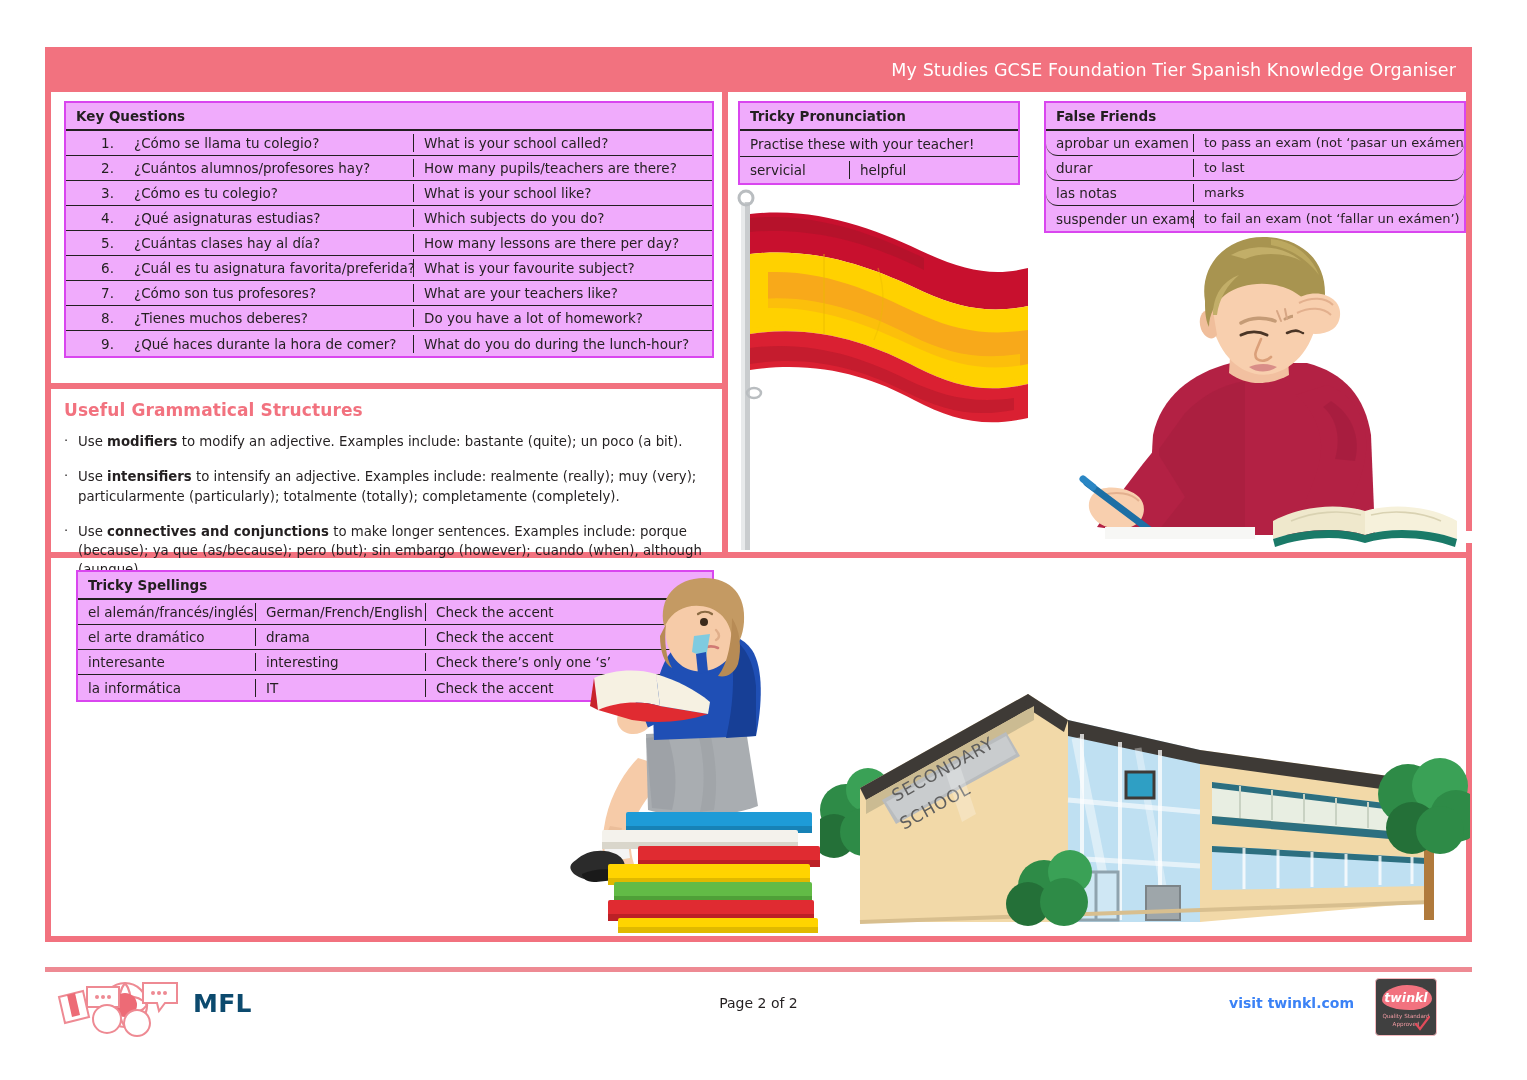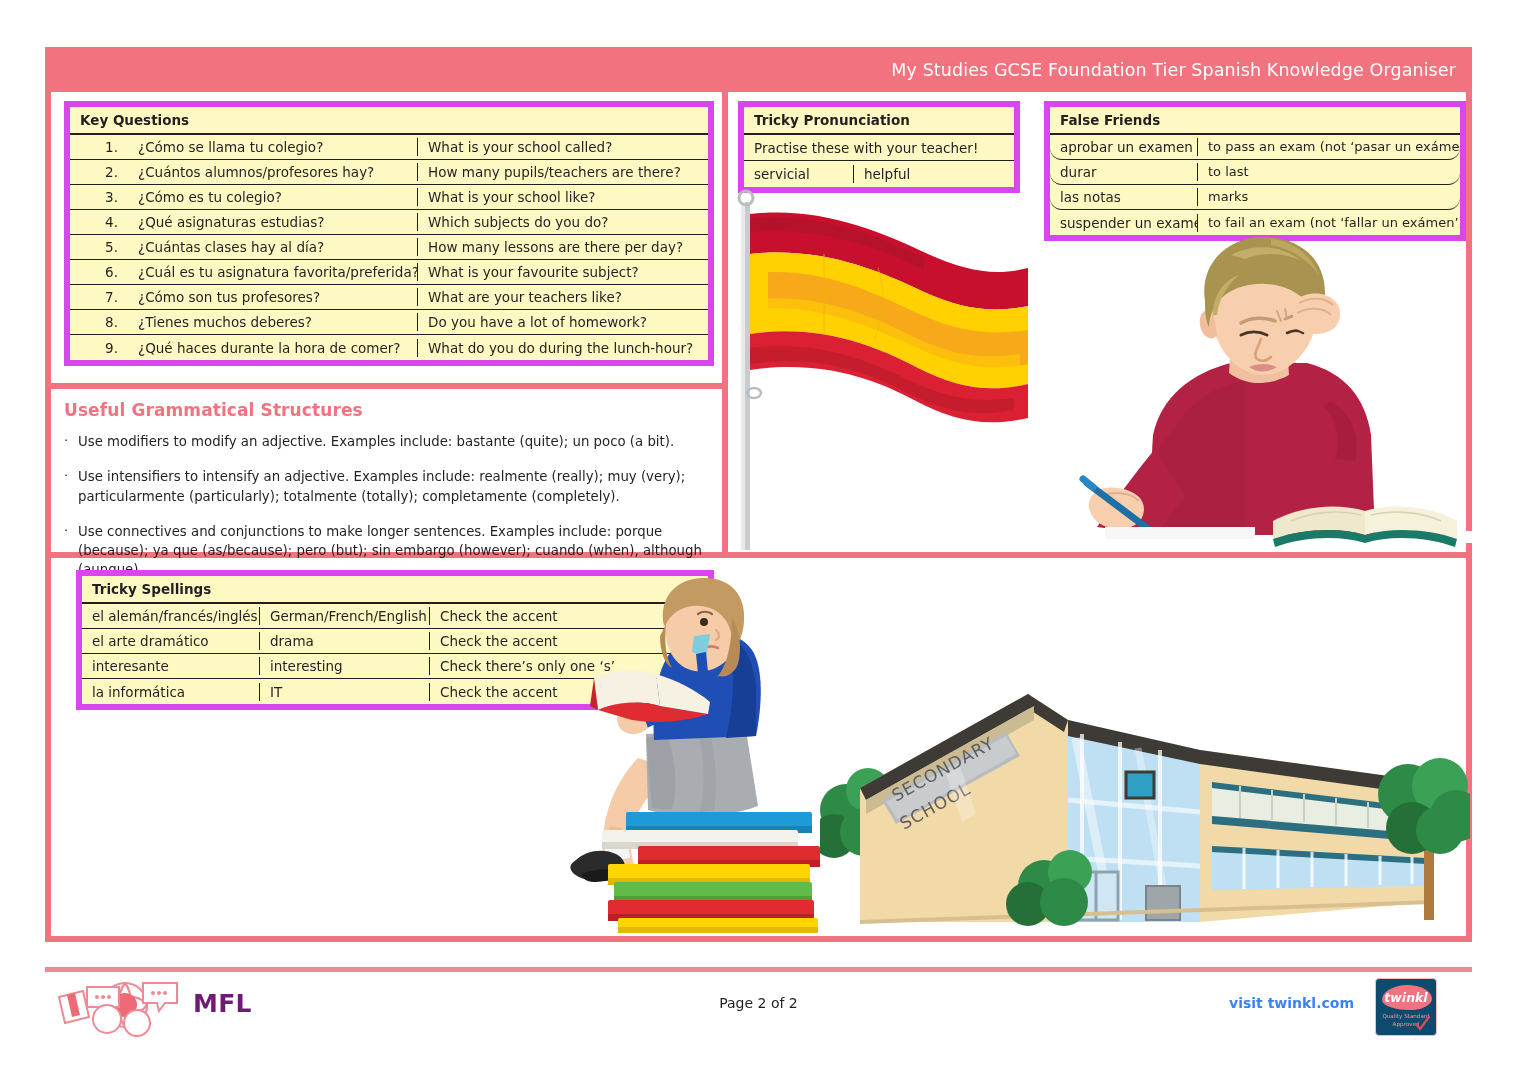--- a/index.html
+++ b/index.html
@@ -72,23 +72,23 @@
   .h-divider-2 {           
     position: absolute;
     left: 51px; top: 552px;
     width: 1415px; height: 6px;
     background: #F2727F;
   }
 
   
   .tbl {
     position: absolute;
-    border: 6px solid #d946ef;
+    border: 2px solid #d946ef;
     box-sizing: border-box;
-    background: #fef9c3;
+    background: #f0abfc;
     border-collapse: collapse;
   }
   .tbl-title {
     font-size: 13.5px;
     font-weight: bold;
     padding: 5px 8px 5px 10px;
     border-bottom: 2px solid #231f20;
     line-height: 1.2;
     color: #231f20;
   }
@@ -145,21 +145,21 @@
     line-height: 1.45;
   }
   .bullet .dot {
     width: 14px;
     flex: none;
     color: #231f20;
     font-size: 13px;
     line-height: 1.45;
   }
   .bullet .txt { flex: 1; color: #231f20; }
-  .bullet b { font-weight: normal; }
+  .bullet b { font-weight: bold; }
 
   
   #tricky-pronunciation {
     left: 738px; top: 101px;
     width: 282px;
   }
   #tricky-pronunciation .row { height: 26px; align-items: center; }
   #tricky-pronunciation .row .cell { padding-top: 0; padding-bottom: 0; }
   #tricky-pronunciation .cell.full { width: 100%; }
   #tricky-pronunciation .cell.es { width: 110px; }
@@ -211,21 +211,21 @@
   .footer {
     position: absolute;
     left: 45px; top: 975px;
     width: 1427px; height: 68px;
   }
   .mfl-label {
     position: absolute;
     left: 148px; top: 14px;
     font-size: 25px;
     font-weight: bold;
-    color: #701a75;
+    color: #0c4a6e;
     letter-spacing: .3px;
   }
   .page-number {
     position: absolute;
     left: 50%;
     transform: translateX(-50%);
     top: 20px;
     font-size: 14px;
     color: #231f20;
   }
@@ -236,21 +236,21 @@
     font-weight: bold;
     color: #3b82f6;
   }
   .twinkl-badge {
     position: absolute;
     right: 35px; top: 3px;
     width: 62px; height: 58px;
     border: 1.5px solid #F6B9BE;
     border-radius: 4px;
     box-sizing: border-box;
-    background: #0c4a6e;
+    background: #404040;
     overflow: hidden;
   }
   .twinkl-word {
     position: absolute;
     left: 0; right: 0; top: 11px;
     text-align: center;
     font-size: 12.5px;
     font-weight: bold;
     font-style: italic;
     color: #ffffff;

